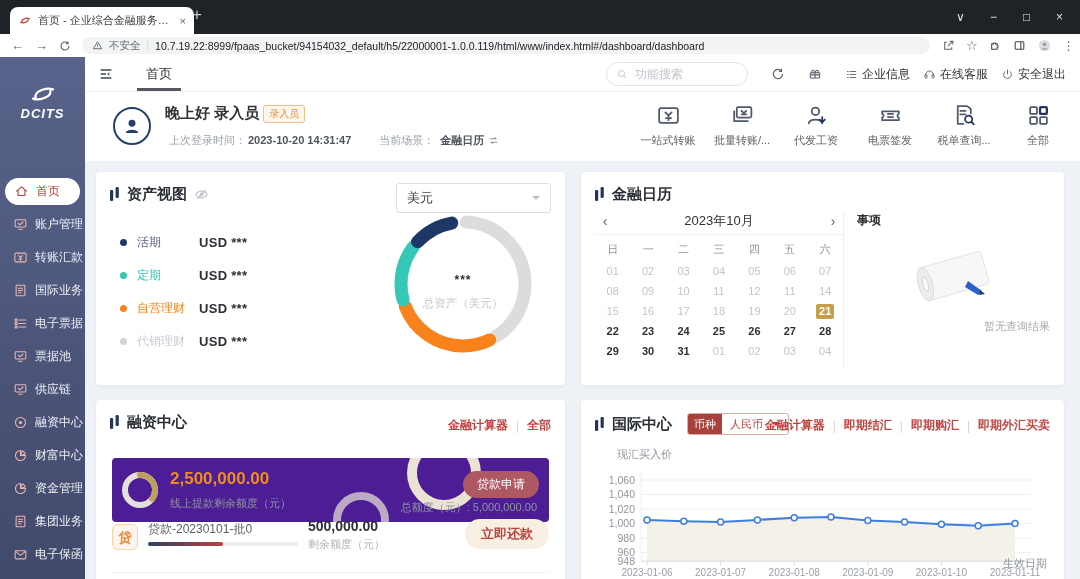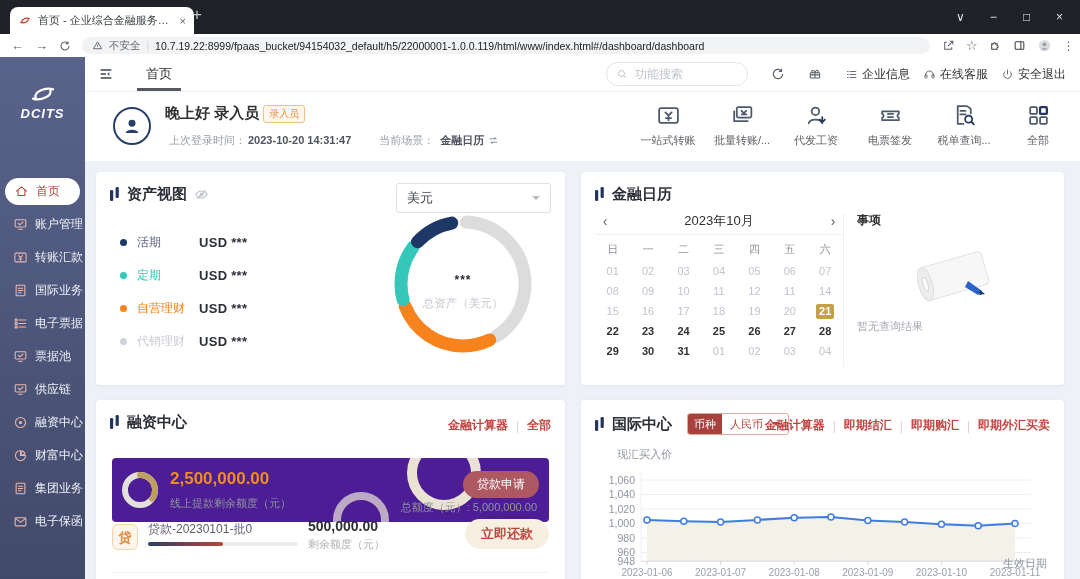--- a/index.html
+++ b/index.html
@@ -110,21 +110,21 @@
   .cal-row{display:flex;height:20px}
   .cal-cell{flex:1;text-align:center;font-size:11px;line-height:20px;cursor:pointer}
   .s-m{color:#c0c4cc}
   .s-n{color:#303133;font-weight:700}
   .s-t span{display:inline-block;width:18px;height:15px;line-height:15px;background:#c5a04a;
             color:#fff;border-radius:2px;font-weight:700}
   .cal-div{position:absolute;left:262px;top:40px;bottom:18px;border-left:1px solid #eef0f3}
   .cal-right{position:absolute;left:276px;top:40px;right:14px}
   .events-label{font-size:12px;font-weight:700;color:#303133}
   .empty-illus{margin:4px auto 0}
-  .empty-text{text-align:left;font-size:11px;color:#a8abb2;margin-top:2px}
+  .empty-text{text-align:right;font-size:11px;color:#a8abb2;margin-top:2px}
 
   
   .links{position:absolute;right:14px;top:17px;display:flex;align-items:center;font-size:12px;
          color:#bf4440;font-weight:600;white-space:nowrap}
   .links .sep{color:#e3cfcf;margin:0 8px;font-weight:400}
   .fin-banner{position:absolute;left:16px;right:16px;top:58px;height:64px;background:#4c1d95;
               border-radius:4px;overflow:hidden}
   .fin-banner::before{content:"";position:absolute;right:68px;top:-22px;width:54px;height:54px;
               border:10px solid #eae3d4;border-radius:50%}
   .fin-banner::after{content:"";position:absolute;right:160px;bottom:-26px;width:40px;height:40px;
@@ -312,20 +312,29 @@
      <span>融资中心</span>
    </div>
         <div class="side-item">
      <span class="s-ico">
             <svg viewBox="0 0 24 24" fill="none" stroke="currentColor" stroke-width="1.7" stroke-linecap="round" stroke-linejoin="round">
               <path d="M20 12A8 8 0 1 1 12 4v8z"></path>
               <path d="M14.5 4.6A8 8 0 0 1 19.4 9.5L12 12z"></path>
             </svg>
           </span>
      <span>财富中心</span>
+   </div>
+        <div class="side-item">
+     <span class="s-ico">
+            <svg viewBox="0 0 24 24" fill="none" stroke="currentColor" stroke-width="1.7" stroke-linecap="round" stroke-linejoin="round">
+              <path d="M20 12A8 8 0 1 1 12 4v8z"></path>
+              <path d="M14.5 4.6A8 8 0 0 1 19.4 9.5L12 12z"></path>
+            </svg>
+          </span>
+     <span>资金管理</span>
    </div>
         <div class="side-item">
      <span class="s-ico">
             <svg viewBox="0 0 24 24" fill="none" stroke="currentColor" stroke-width="1.7" stroke-linecap="round" stroke-linejoin="round">
               <rect x="5" y="3.5" width="14" height="17" rx="1.5"></rect>
               <path d="M8.5 8.5h7M8.5 12h7M8.5 15.5h4.5"></path>
             </svg>
           </span>
      <span>集团业务</span>
    </div>

